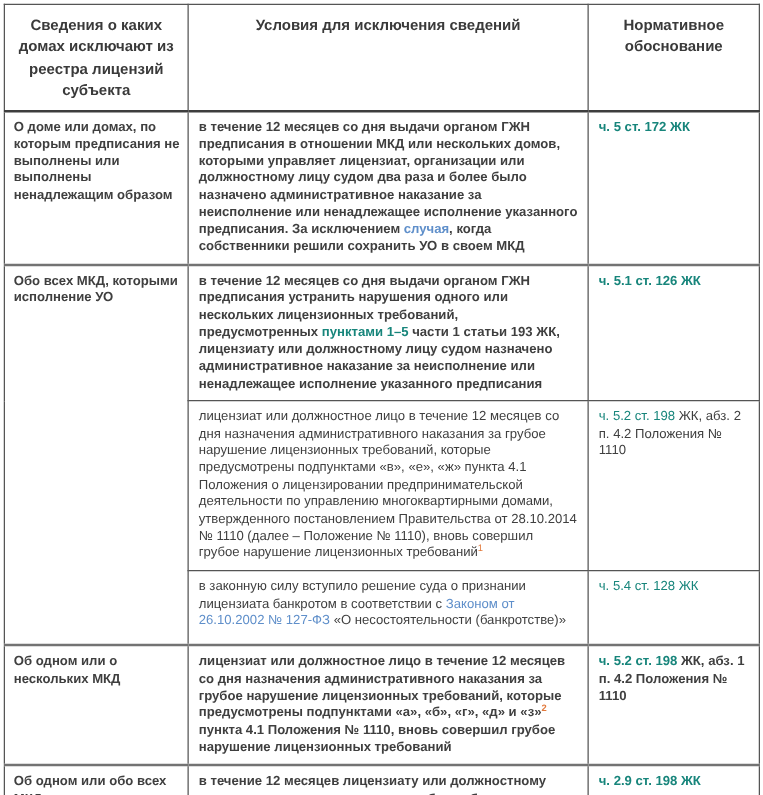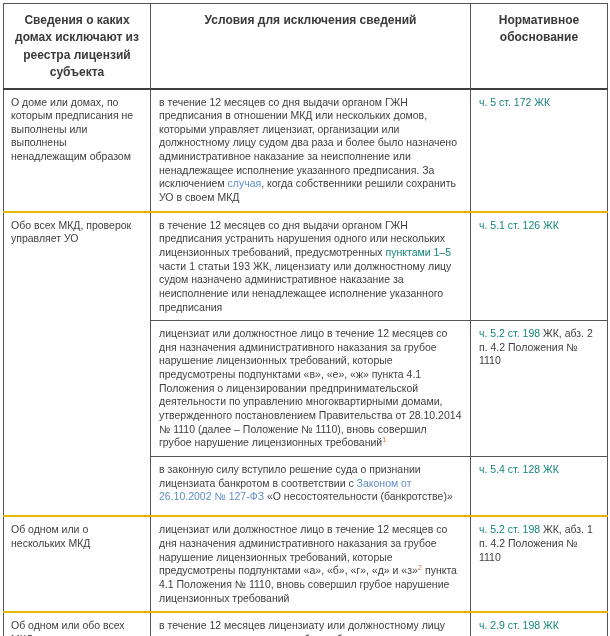--- a/index.html
+++ b/index.html
@@ -34,21 +34,22 @@
   thead th {
     font-weight: bold;
     text-align: center;
     font-size: 12px;
     line-height: 1.45;
     padding-top: 8px;
     border-bottom: 2px solid #3e3e3e;
     color: #3a3a3a;
   }
   tr.main-row td {
-    border-top: 2px solid #eab308;
+    border-top: 2px solid #737373;
+    font-weight: bold;
   }
   td.scope-cell {
     padding-left: 7px;
     padding-right: 6px;
   }
   .seg-link-blue {
     color: #5f8fca;
     cursor: pointer;
   }
   .seg-link-teal {
@@ -80,21 +81,21 @@
         <th>Нормативное обоснование</th>
       </tr>
     </thead>
     <tbody id="table-body">
         <tr class="main-row" style="height: 113px;">
           <td class="scope-cell" rowspan="1">О доме или домах, по которым предписания не выполнены или выполнены ненадлежащим образом</td>
           <td class="condition-cell"><span>в течение 12 месяцев со дня выдачи органом ГЖН предписания в отношении МКД или нескольких домов, которыми управляет лицензиат, организации или должностному лицу судом два раза и более было назначено административное наказание за неисполнение или ненадлежащее исполнение указанного предписания. За исключением </span><span class="seg-link-blue">случая</span><span>, когда собственники решили сохранить УО в своем МКД</span></td>
           <td class="basis-cell"><span class="seg-link-teal">ч. 5 ст. 172 ЖК</span></td>
         </tr>
         <tr class="main-row" style="height: 98px;">
-          <td class="scope-cell" rowspan="3">Обо всех МКД, проверок управляет УО</td>
+          <td class="scope-cell" rowspan="3">Обо всех МКД, которыми исполнение УО</td>
           <td class="condition-cell"><span>в течение 12 месяцев со дня выдачи органом ГЖН предписания устранить нарушения одного или нескольких лицензионных требований, предусмотренных </span><span class="seg-link-teal">пунктами 1–5</span><span> части 1 статьи 193 ЖК, лицензиату или должностному лицу судом назначено административное наказание за неисполнение или ненадлежащее исполнение указанного предписания</span></td>
           <td class="basis-cell"><span class="seg-link-teal">ч. 5.1 ст. 126 ЖК</span></td>
         </tr>
         <tr style="height: 124px;">
           <td class="condition-cell"><span>лицензиат или должностное лицо в течение 12 месяцев со дня назначения административного наказания за грубое нарушение лицензионных требований, которые предусмотрены подпунктами «в», «е», «ж» пункта 4.1 Положения о лицензировании предпринимательской деятельности по управлению многоквартирными домами, утвержденного постановлением Правительства от 28.10.2014 № 1110 (далее – Положение № 1110), вновь совершил грубое нарушение лицензионных требований</span><span class="seg-sup">1</span></td>
           <td class="basis-cell"><span class="seg-link-teal">ч. 5.2 ст. 198</span><span> ЖК, абз. 2 п. 4.2 Положения № 1110</span></td>
         </tr>
         <tr style="height: 60px;">
           <td class="condition-cell"><span>в законную силу вступило решение суда о признании лицензиата банкротом в соответствии с </span><span class="seg-link-blue">Законом от 26.10.2002 № 127-ФЗ</span><span> «О несостоятельности (банкротстве)»</span></td>
           <td class="basis-cell"><span class="seg-link-teal">ч. 5.4 ст. 128 ЖК</span></td>

